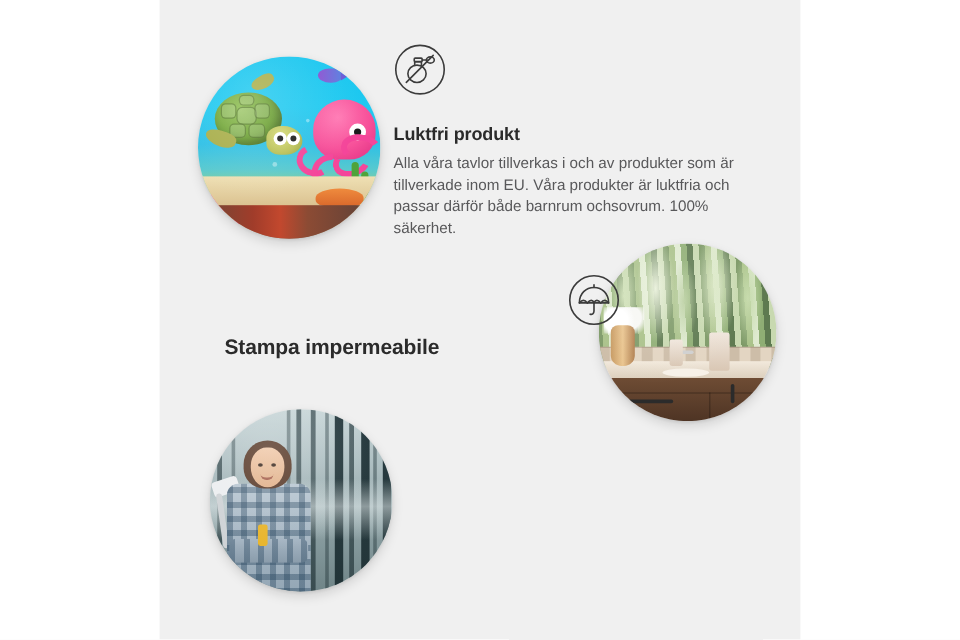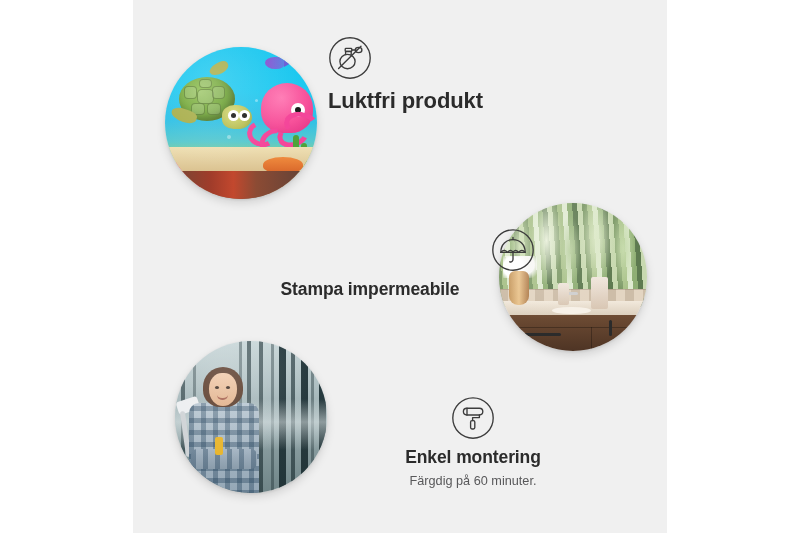--- a/index.html
+++ b/index.html
@@ -47,25 +47,25 @@
     letter-spacing: -0.1px;
     white-space: nowrap;
   }
   .fbody {
     color: #58585a;
     line-height: 1.42;
   }
 
   
   #f1 { left: 195px; top: 36px; width: 310px; }
-  #f1 .ftitle { font-size: 22px; margin-top: 8px; }
+  #f1 .ftitle { font-size: 15px; margin-top: 24px; }
   #f1 .fbody  { font-size: 12.7px; margin-top: 6px; width: 296px; }
 
   
-  #f2 { left: 72px; top: 228px; width: 330px; text-align: center; }
+  #f2 { left: 54px; top: 228px; width: 330px; text-align: left; }
   #f2 .icon-row { display: flex; justify-content: flex-end; }
   #f2 .ftitle { font-size: 17.5px; margin-top: 7px; }
   #f2 .fbody  { font-size: 12.7px; margin-top: 4px; }
 
   
   #f3 { left: 190px; top: 396px; width: 300px; text-align: center; }
   #f3 .icon-row { display: flex; justify-content: center; }
   #f3 .ftitle { font-size: 17.5px; margin-top: 7px; }
   #f3 .fbody  { font-size: 12.7px; margin-top: 4px; }
 
@@ -401,20 +401,21 @@
           <rect x="17.2" y="12.4" width="6.6" height="3.1" rx="0.8"></rect>
 
           <path d="M23.8 14 L28 14"></path>
 
           <ellipse cx="30.6" cy="14" rx="3.3" ry="2.6"></ellipse>
 
           <path d="M10.6 32.6 L33.0 10.2"></path>
         </svg>
       </span>
       <div class="ftitle">Luktfri produkt</div>
+      <div class="fbody">Alla våra tavlor tillverkas i och av produkter som är tillverkade inom EU. Våra produkter är luktfria och passar därför både barnrum ochsovrum. 100% säkerhet.</div>
     </div>
 
     <div class="feature ftext right" id="f2">
       <div class="icon-row">
         <span class="oicon ficon-wrap">
           <svg viewBox="0 0 44 44" fill="none" stroke="#3c3c3c" stroke-width="1.35" stroke-linecap="round" stroke-linejoin="round">
             <circle cx="22" cy="22" r="20.2"></circle>
 
             <path d="M9.8 24.4 C9.8 16.6 15.3 11.6 22 11.6 C28.7 11.6 34.2 16.6 34.2 24.4 Z"></path>
 
@@ -425,34 +426,15 @@
 
             <path d="M22 11.6 L22 9.4"></path>
 
             <path d="M22 24.4 L22 31.2 C22 33.2 20.4 34.4 18.8 33.8"></path>
           </svg>
         </span>
       </div>
       <div class="ftitle">Stampa impermeabile</div>
     </div>
 
-    <div class="feature ftext center" id="f3">
-      <div class="icon-row">
-        <span class="oicon ficon-wrap">
-          <svg viewBox="0 0 44 44" fill="none" stroke="#3c3c3c" stroke-width="1.35" stroke-linecap="round" stroke-linejoin="round">
-            <circle cx="22" cy="22" r="20.2"></circle>
-
-            <rect x="12.4" y="12.2" width="19.4" height="6.8" rx="3.4"></rect>
-
-            <path d="M16.0 12.2 L16.0 19.0"></path>
-
-            <path d="M28.4 19.0 L28.4 21.6 L21.6 21.6 L21.6 24.6"></path>
-
-            <rect x="19.6" y="24.6" width="4.2" height="8.4" rx="1.4"></rect>
-          </svg>
-        </span>
-      </div>
-      <div class="ftitle">Enkel montering</div>
-      <div class="fbody">Färgdig på 60 minuter.</div>
-    </div>
 
   </div>
 </div>
 
 </body></html>

